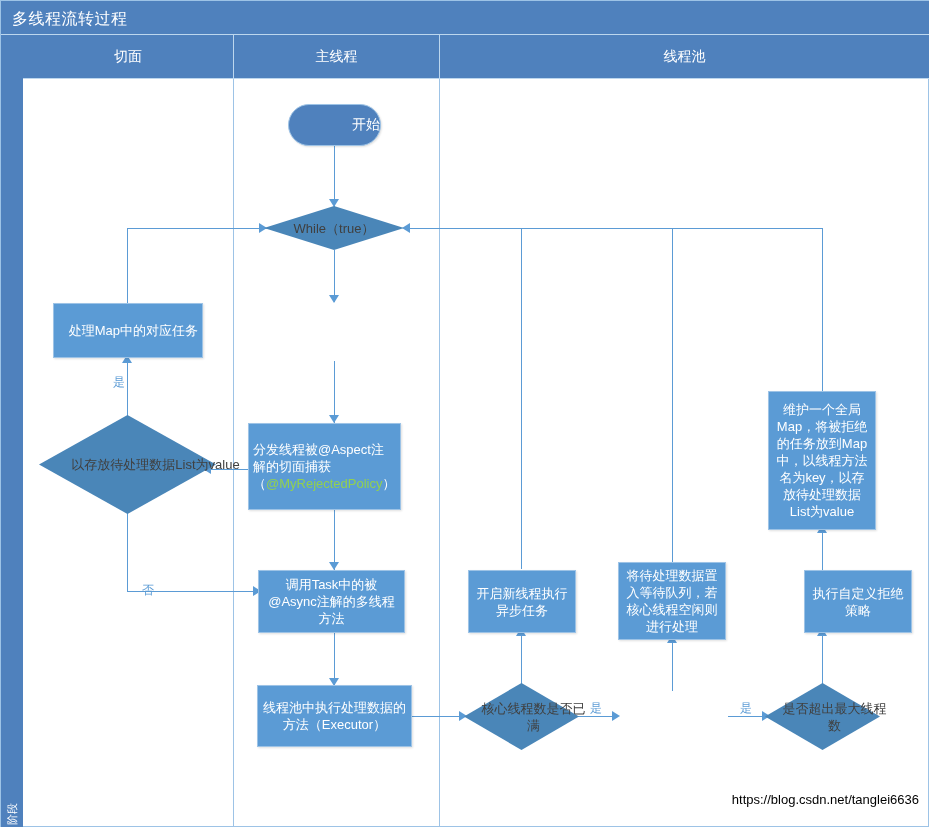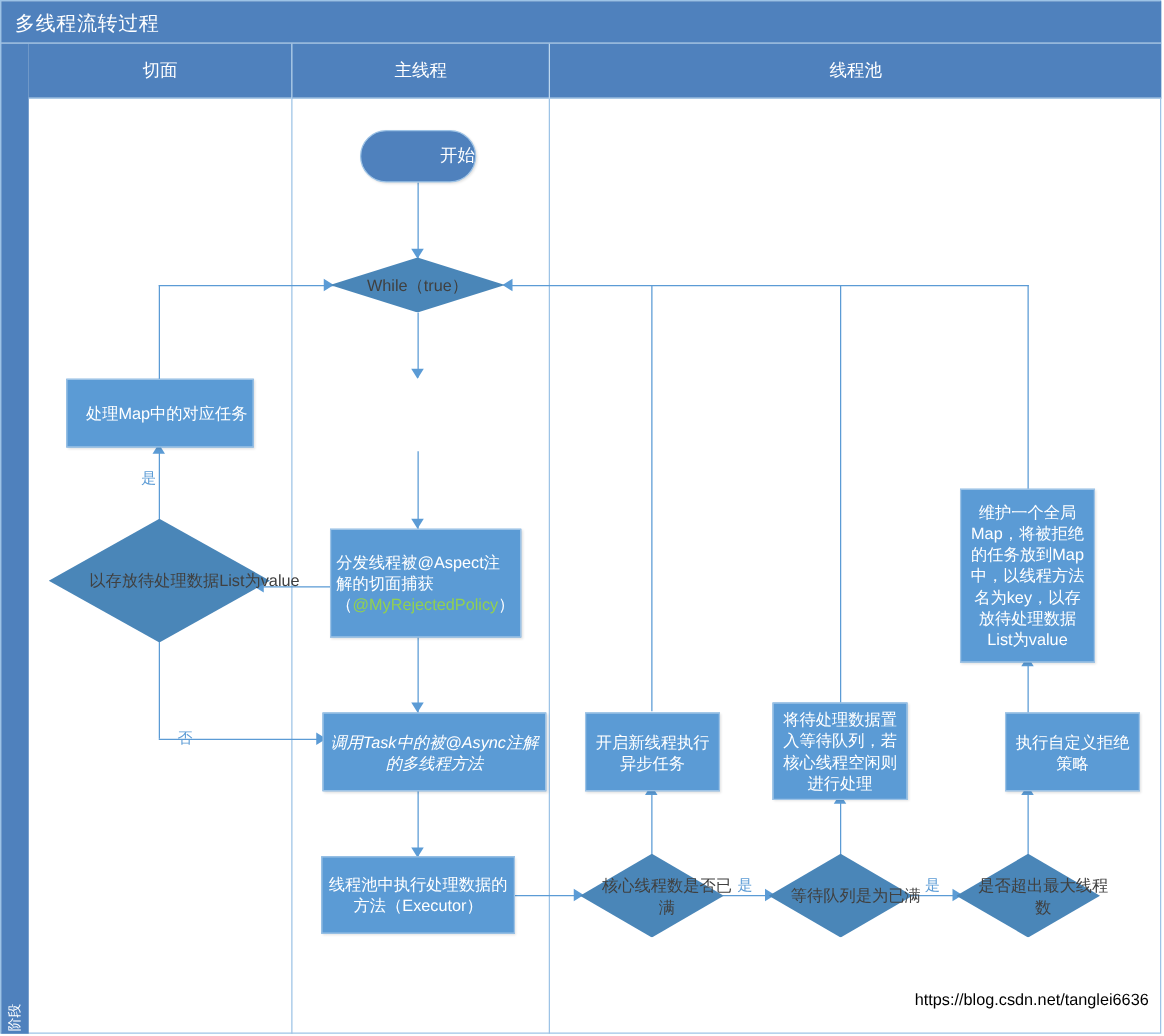--- a/index.html
+++ b/index.html
@@ -150,27 +150,27 @@
   <div class="node round" style="left:288px;top:104px;width:93px;height:42px;">
     <span>开始</span>
   </div>
 
   <div class="node diamond" style="left:264px;top:206px;width:140px;height:44px;">
     <div class="dshape"></div>
     <div class="dtext">While（true）</div>
   </div>
 
 
-  <div class="node rect" style="left:264px;top:423px;width:153px;height:87px;justify-content:flex-start;text-align:left;">
+  <div class="node rect" style="left:248px;top:423px;width:153px;height:87px;justify-content:flex-start;text-align:left;">
     <span style="display:block;width:100%;">
       <span>分发线程被@Aspect注解的切面捕获（</span><span class="accent">@MyRejectedPolicy</span><span>）</span>
     </span>
   </div>
 
-  <div class="node rect" style="left:258px;top:570px;width:179px;height:63px;font-style:italic;">
+  <div class="node rect" style="left:258px;top:570px;width:147px;height:63px;">
     <span>调用Task中的被@Async注解的多线程方法</span>
   </div>
 
   <div class="node rect" style="left:257px;top:685px;width:155px;height:62px;">
     <span>线程池中执行处理数据的方法（Executor）</span>
   </div>
 
   <div class="node rect" style="left:53px;top:303px;width:150px;height:55px;">
     <span>处理Map中的对应任务</span>
   </div>
@@ -178,24 +178,20 @@
   <div class="node diamond" style="left:39px;top:415px;width:177px;height:99px;">
     <div class="dshape"></div>
     <div class="dtext" style="padding:0 28px;">以存放待处理数据List为value</div>
   </div>
 
   <div class="node diamond" style="left:464px;top:683px;width:115px;height:67px;">
     <div class="dshape"></div>
     <div class="dtext" style="padding:0 12px;">核心线程数是否已满</div>
   </div>
 
-  <div class="node diamond" style="left:615px;top:683px;width:115px;height:67px;">
-    <div class="dshape"></div>
-    <div class="dtext" style="padding:0 12px;">等待队列是为已满</div>
-  </div>
 
   <div class="node diamond" style="left:765px;top:683px;width:115px;height:67px;">
     <div class="dshape"></div>
     <div class="dtext" style="padding:0 12px;">是否超出最大线程数</div>
   </div>
 
   <div class="node rect" style="left:468px;top:570px;width:108px;height:63px;">
     <span>开启新线程执行异步任务</span>
   </div>
 

